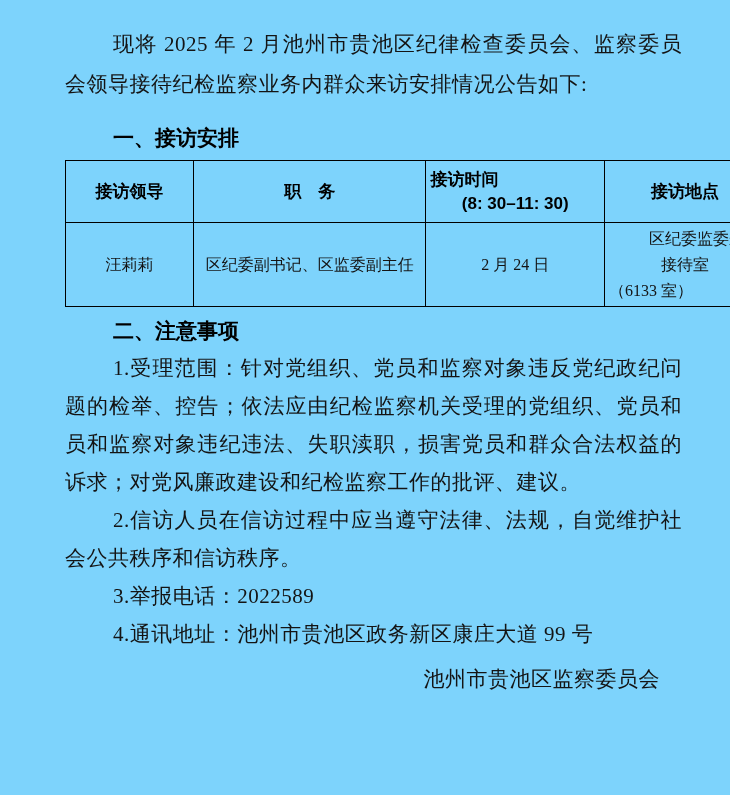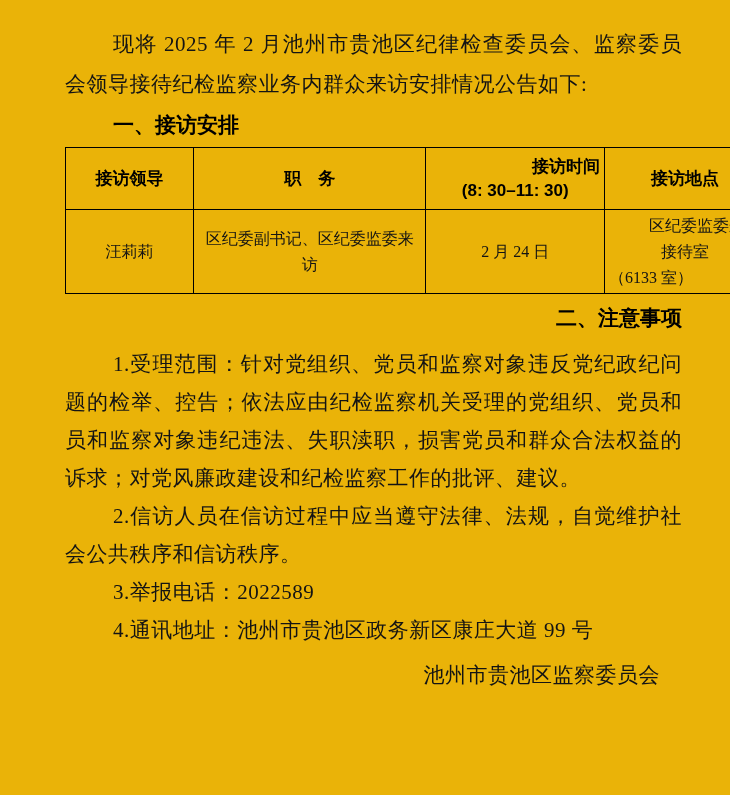--- a/index.html
+++ b/index.html
@@ -1,21 +1,21 @@
 <!DOCTYPE html>
 <html><head>
 <meta charset="utf-8">
 <style>
   * { margin: 0; padding: 0; box-sizing: border-box; }
   html, body { background: #ffffff; }
   .page {
     position: relative;
     width: 730px;
     height: 795px;
-    background: #eab308;
+    background: #7dd3fc;
     overflow: hidden;
     padding: 24px 48px 0 65px;
     font-family: "Liberation Serif", "DejaVu Serif", serif;
     color: #141414;
   }
   .body-par {
     font-size: 21px;
     line-height: 40px;
     letter-spacing: 0.5px;
   }
@@ -24,22 +24,22 @@
   .jline { text-align-last: justify; }
   .indent { text-indent: 48px; }
   .heading {
     font-family: "Liberation Sans", "DejaVu Sans", sans-serif;
     font-weight: bold;
     font-size: 21px;
     color: #000000;
     padding-left: 48px;
     line-height: 30px;
   }
-  .heading-1 { margin-top: 6px; }
-  .heading-2 { margin-top: 9px; margin-bottom: 12px; text-align: right; }
+  .heading-1 { margin-top: 19px; }
+  .heading-2 { margin-top: 9px; margin-bottom: 3px; }
   table.reception {
     border-collapse: collapse;
     table-layout: fixed;
     width: 701px;
     margin-top: 7px;
     margin-bottom: 0;
   }
   table.reception th, table.reception td {
     border: 1px solid #000000;
     text-align: center;
@@ -92,30 +92,30 @@
       <col class="col-leader">
       <col class="col-position">
       <col class="col-time">
       <col class="col-location">
     </colgroup>
     <thead>
       <tr>
         <th>接访领导</th>
         <th>职　务</th>
         <th>
-          <span class="line" style="text-align:right">接访时间</span>
+          <span class="line" style="text-align:left">接访时间</span>
           <span class="line" style="text-align:center">(8: 30–11: 30)</span>
         </th>
         <th>接访地点</th>
       </tr>
     </thead>
     <tbody>
       <tr>
         <td>汪莉莉</td>
-        <td>区纪委副书记、区纪委监委来访</td>
+        <td>区纪委副书记、区监委副主任</td>
         <td>2 月 24 日</td>
         <td>
           <span class="line" style="text-align:right">区纪委监委来访</span>
           <span class="line" style="text-align:center">接待室</span>
           <span class="line" style="">（6133 室）</span>
         </td>
       </tr>
     </tbody>
   </table>
 

